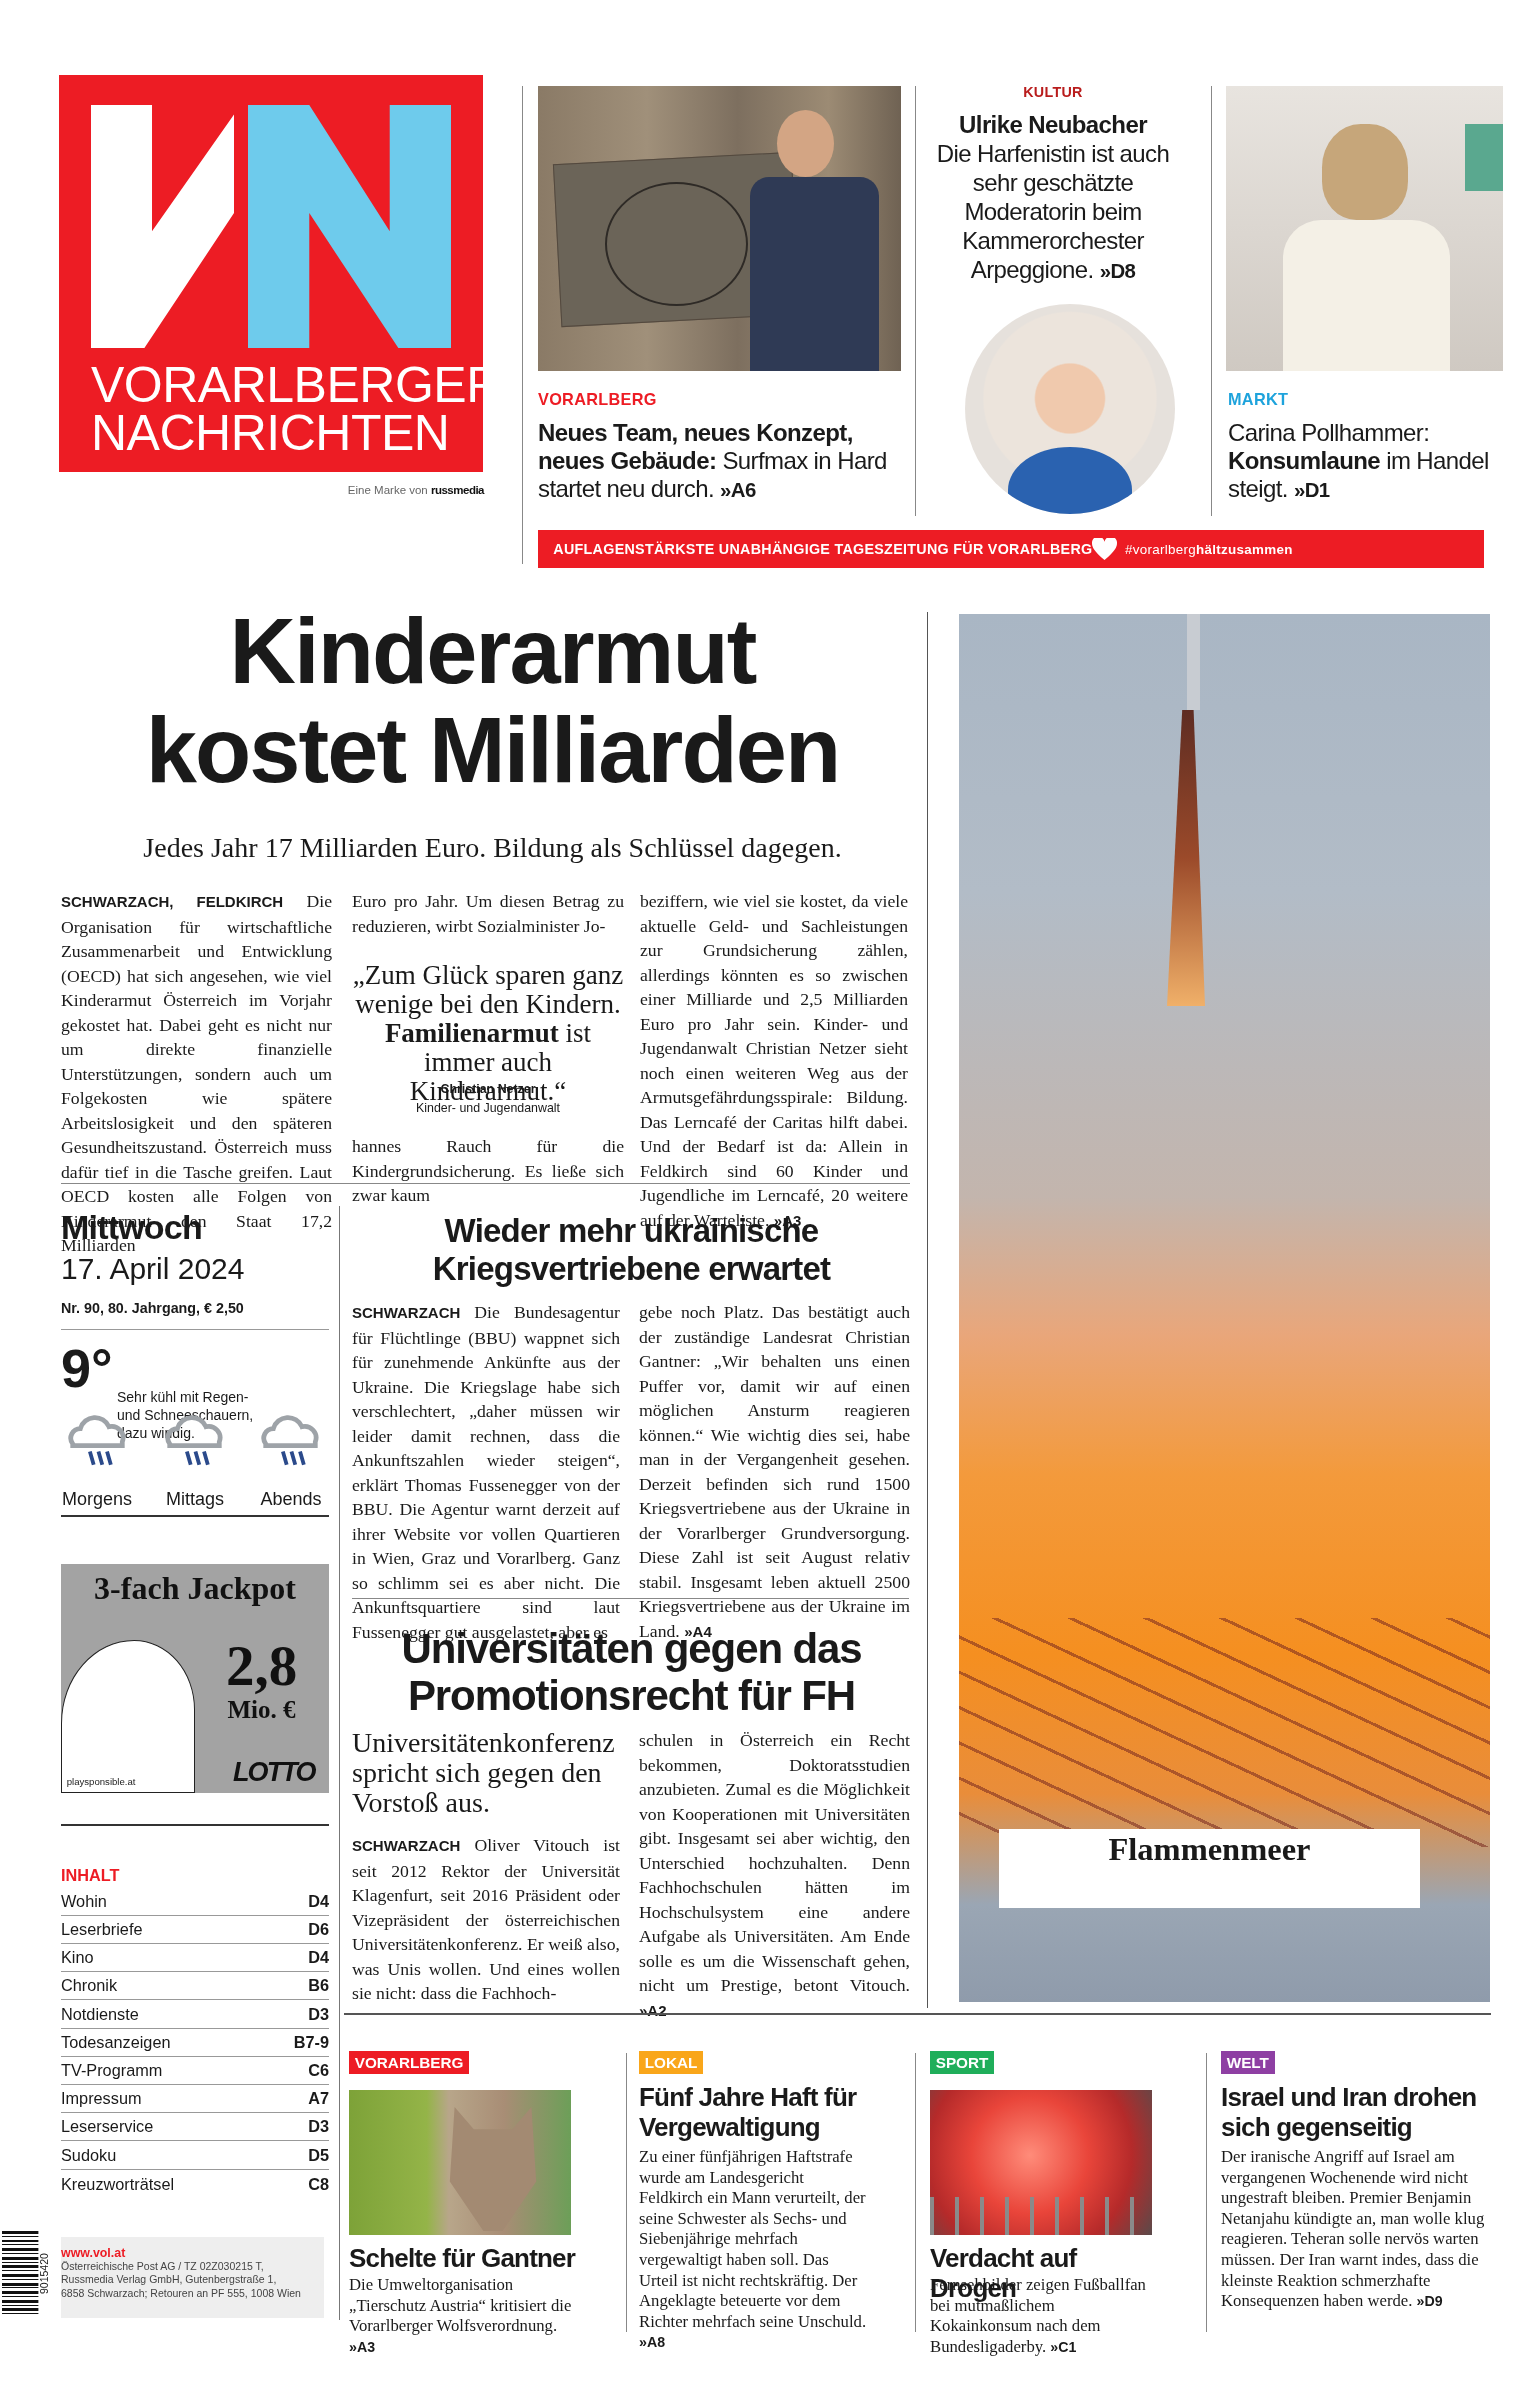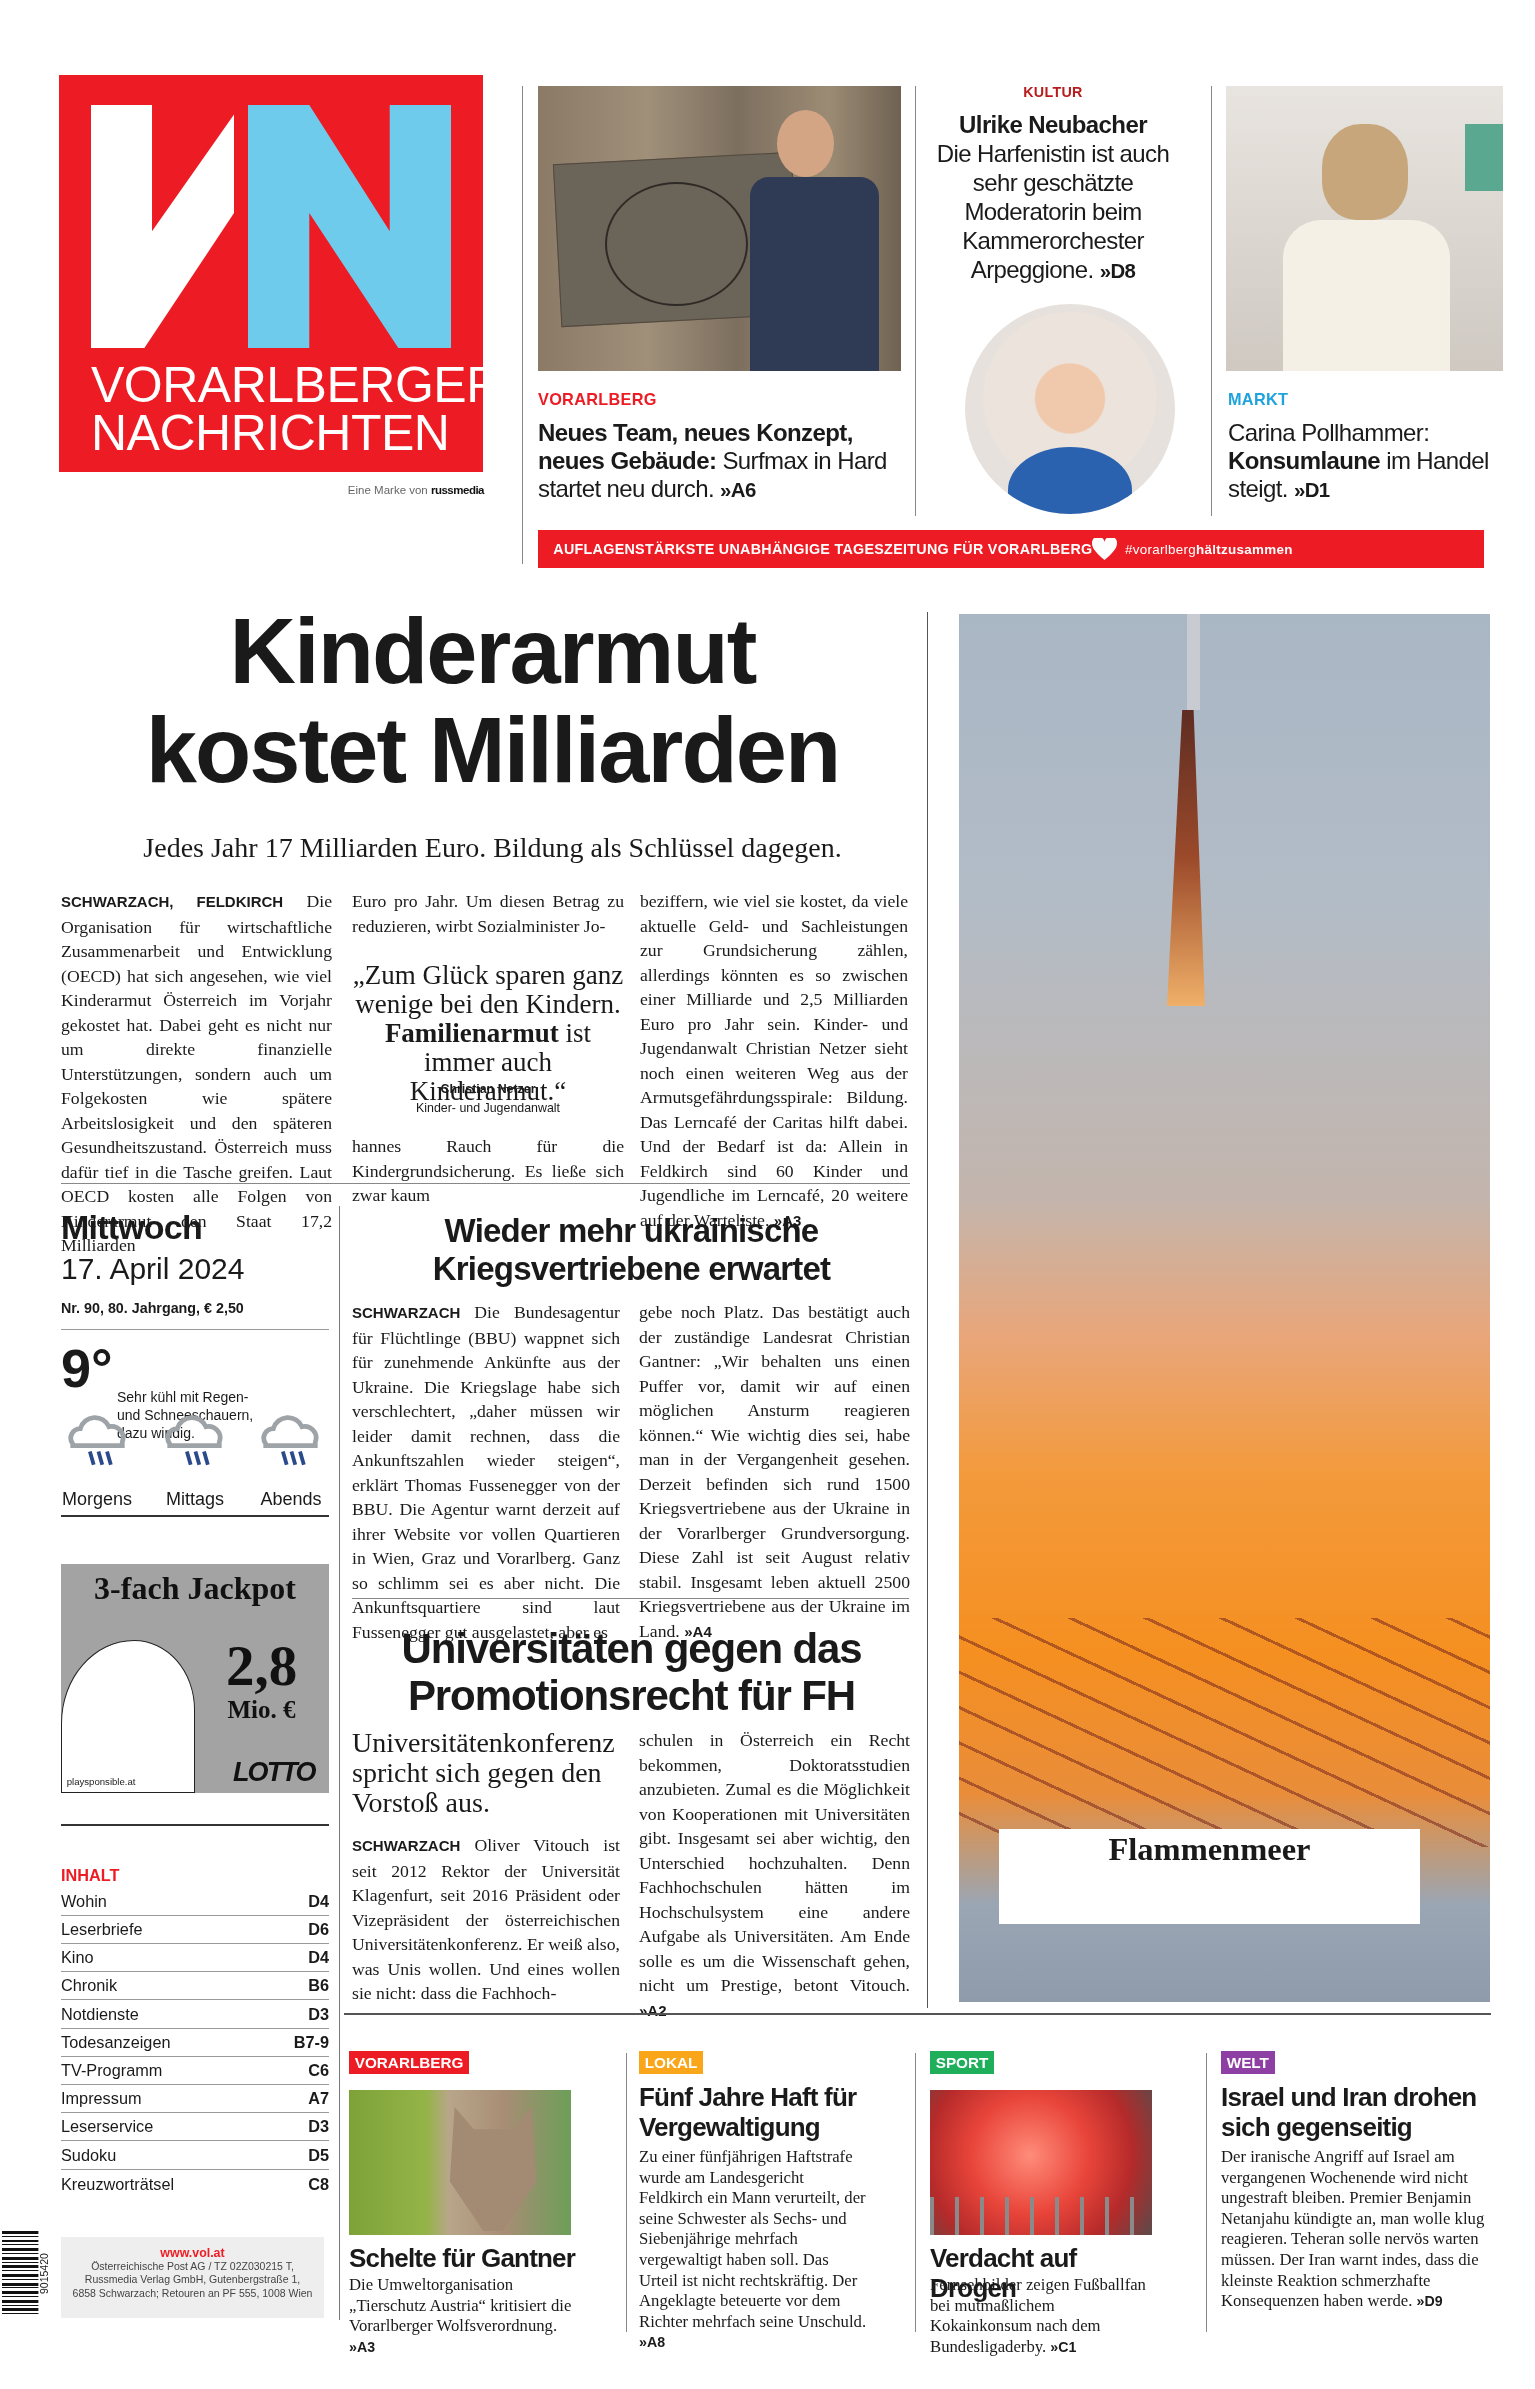--- a/index.html
+++ b/index.html
@@ -227,21 +227,21 @@
     </div>
   <div class="toc-row" style="top:2170px;border-bottom:none">
       <span>Kreuzworträtsel</span>
       <span class="pg">C8</span>
     </div>
 </div>
 
 <div class="abs" style="left:1.9px;top:2231px;width:48px;height:86px;background:repeating-linear-gradient(180deg,#111 0 2.9px,#fff 2.9px 4.8px,#111 4.8px 5.7px,#fff 5.7px 8.6px)">
   <div class="abs" style="right:-1.9px;top:0;height:86px;width:13.4px;background:#fff;font-size:10.5px;writing-mode:vertical-rl;transform:rotate(180deg);text-align:center">9015420</div>
 </div>
-<div class="abs" style="left:61px;top:2237px;width:263px;height:81px;background:#eeeeee;text-align:center;font-size:10.5px;line-height:13.4px;color:#444;padding-top:9.6px">
+<div class="abs" style="left:61px;top:2237px;width:263px;height:81px;background:#eeeeee;text-align:left;font-size:10.5px;line-height:13.4px;color:#444;padding-top:9.6px">
   <div style="color:#ed1c24;font-weight:bold;font-size:12.4px">www.vol.at</div>
   <div>Österreichische Post AG / TZ 02Z030215 T,</div>
   <div>Russmedia Verlag GmbH, Gutenbergstraße 1,</div>
   <div>6858 Schwarzach; Retouren an PF 555, 1008 Wien</div>
 </div>
 
 <div class="vline" style="left:339px;top:1206px;height:1114px;background:#777"></div>
 
 <div class="abs" style="left:352px;top:1212px;width:559px;text-align:center;font-weight:bold;font-size:33px;line-height:38px;letter-spacing:-0.8px">
   <div>Wieder mehr ukrainische</div>
@@ -271,21 +271,21 @@
   <span class="ref">»A2</span>
 </div>
 
 <div class="vline" style="left:927px;top:612px;height:1396px;background:#555"></div>
 
 <div class="photo" style="left:959px;top:614px;width:531px;height:1388px;background:linear-gradient(180deg,#a9b6c4 0%,#b2bcc7 20%,#c3b5ad 42%,#e9a67a 52%,#f39a3c 62%,#f58f20 75%,#e98d3a 85%,#9aa6b4 93%,#8f9bab 100%)">
   <div style="position:absolute;left:228px;top:0;width:13.4px;height:96px;background:#c8ccd2"></div>
   <div style="position:absolute;left:208px;top:96px;width:38px;height:296px;background:linear-gradient(180deg,#5e2c22,#9b4a2a,#f0b069);clip-path:polygon(40% 0,70% 0,100% 100%,0 100%)"></div>
   <div style="position:absolute;left:0;top:1004px;width:531px;height:229px;background:repeating-linear-gradient(25deg,transparent 0 29px,rgba(120,40,30,0.55) 29px 32px)"></div>
 </div>
-<div class="abs" style="left:999px;top:1829px;width:421px;height:95px;background:#fff">
+<div class="abs" style="left:999px;top:1829px;width:421px;height:79px;background:#fff">
   <div class="serif" style="text-align:center;font-size:32.5px;font-weight:bold;margin-top:1.9px">Flammenmeer</div>
 </div>
 
 <div class="hline" style="left:344px;top:2013px;width:1147px;height:1.9px;background:#555"></div>
 
 <div class="tag" style="left:349px;top:2051px;background:#ed1c24">VORARLBERG</div>
 <div class="photo" style="left:349px;top:2090px;width:222px;height:145px;background:linear-gradient(90deg,#7da238 0%,#94b448 35%,#b8a68a 45%,#a88d75 70%,#6c9f58 100%)">
   <div style="position:absolute;left:96px;top:17px;width:96px;height:124px;background:#a38a72;clip-path:polygon(10% 0,30% 18%,70% 18%,90% 0,95% 60%,60% 100%,40% 100%,5% 60%)"></div>
 </div>
 <div class="bottom-head" style="left:349px;top:2243px;width:229px">Schelte für Gantner</div>

